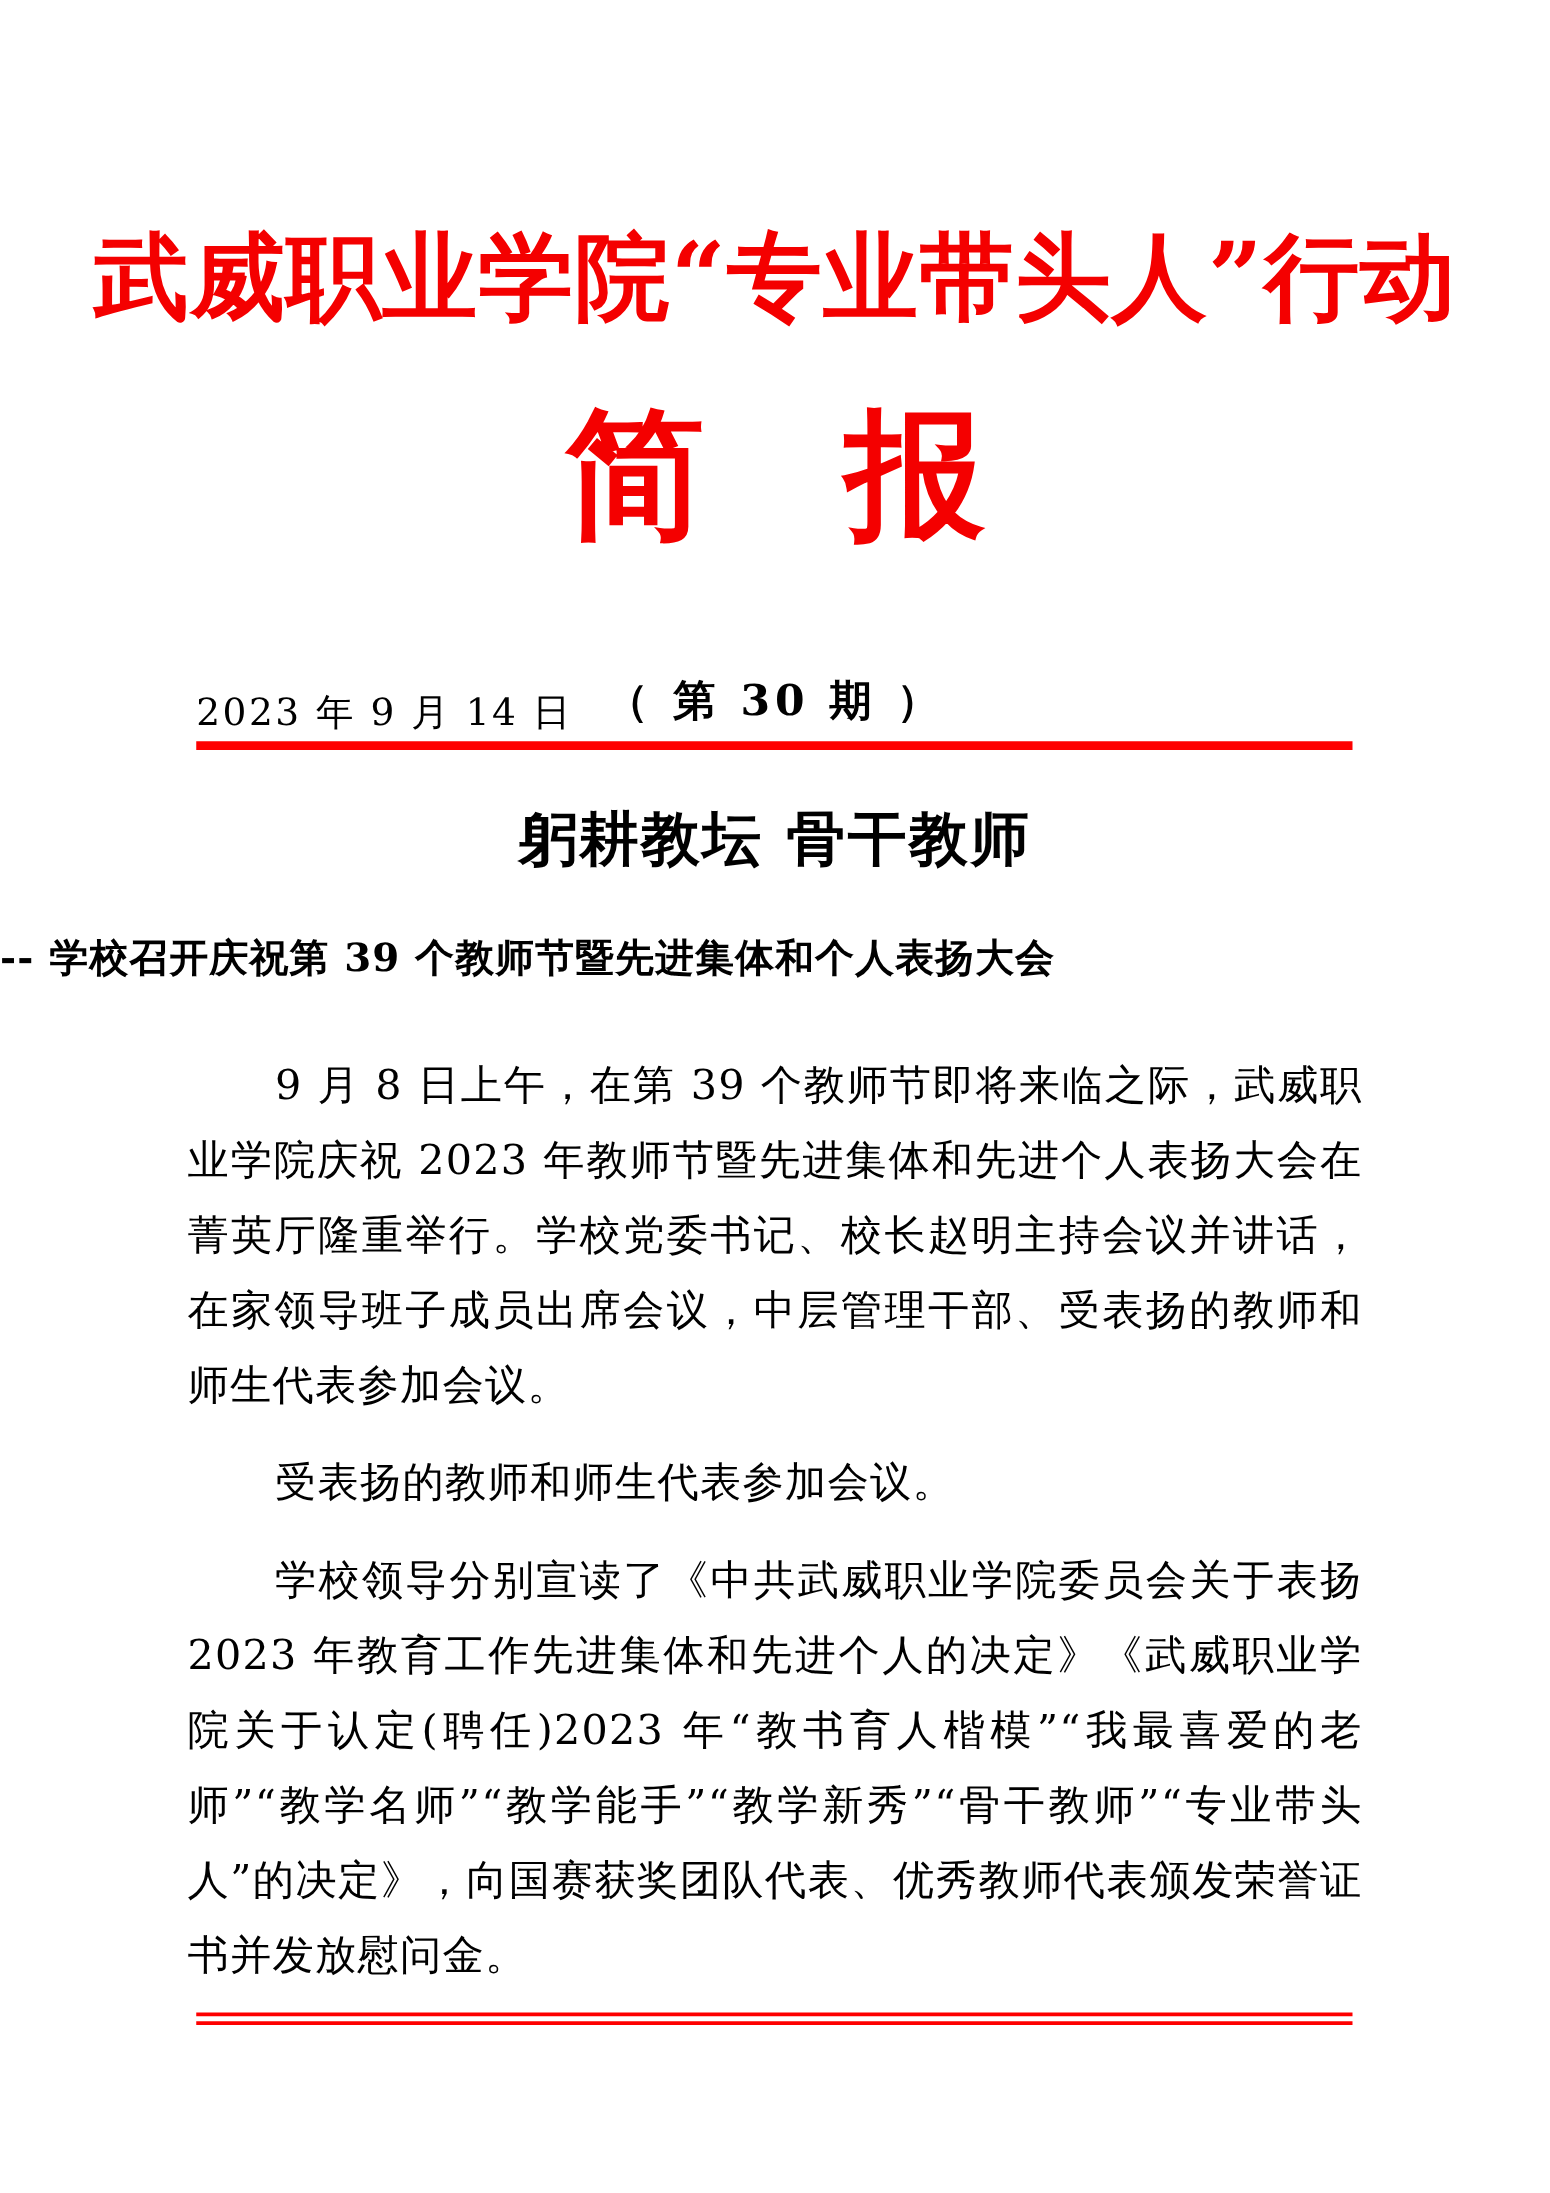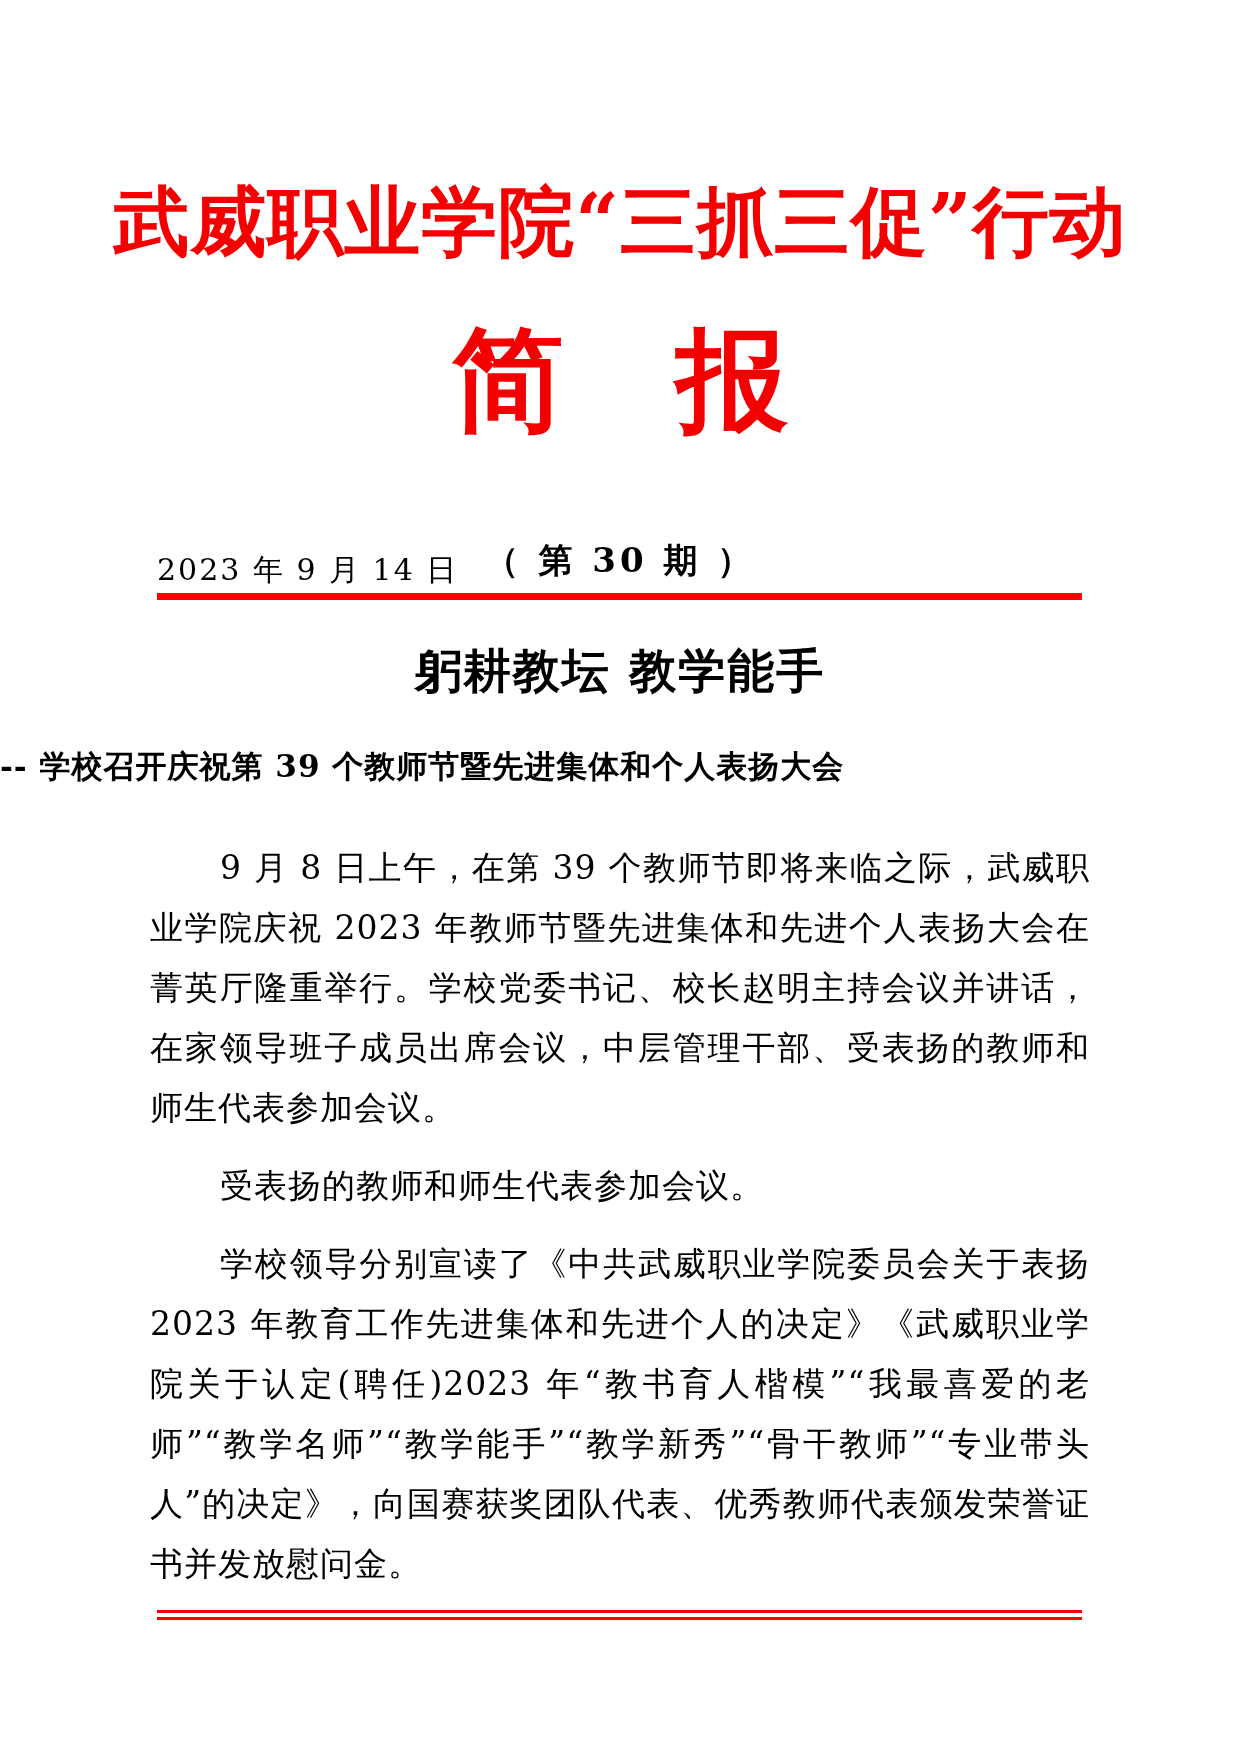--- a/index.html
+++ b/index.html
@@ -134,36 +134,36 @@
     border-top: 3px solid #fe0000;
     border-bottom: 3px solid #fe0000;
     background: transparent;
   }
 </style>
 </head>
 <body>
 
 <div class="page">
 
-  <div class="masthead-title">武威职业学院“三抓三促”行动</div>
+  <div class="masthead-title">武威职业学院“专业带头人”行动</div>
 
   <div class="masthead-word">
     <span>简</span>
     <span>报</span>
   </div>
 
   <div class="issue-line">（ 第 30 期 ）</div>
 
   <div class="issuer-row">
     <span class="issuer-date">2023 年 9 月 14 日</span>
   </div>
 
   <div class="rule-thick"></div>
 
-  <div class="article-title">躬耕教坛 教学能手</div>
+  <div class="article-title">躬耕教坛 骨干教师</div>
 
   <div class="article-subtitle">-- 学校召开庆祝第 39 个教师节暨先进集体和个人表扬大会</div>
 
   <div class="article-body">
     <p>9 月 8 日上午，在第 39 个教师节即将来临之际，武威职业学院庆祝 2023 年教师节暨先进集体和先进个人表扬大会在菁英厅隆重举行。学校党委书记、校长赵明主持会议并讲话，在家领导班子成员出席会议，中层管理干部、受表扬的教师和师生代表参加会议。</p>
     <p>受表扬的教师和师生代表参加会议。</p>
     <p>学校领导分别宣读了《中共武威职业学院委员会关于表扬 2023 年教育工作先进集体和先进个人的决定》《武威职业学院关于认定(聘任)2023 年“教书育人楷模”“我最喜爱的老师”“教学名师”“教学能手”“教学新秀”“骨干教师”“专业带头人”的决定》，向国赛获奖团队代表、优秀教师代表颁发荣誉证书并发放慰问金。</p>
   </div>
 
   <div class="rule-double"></div>

